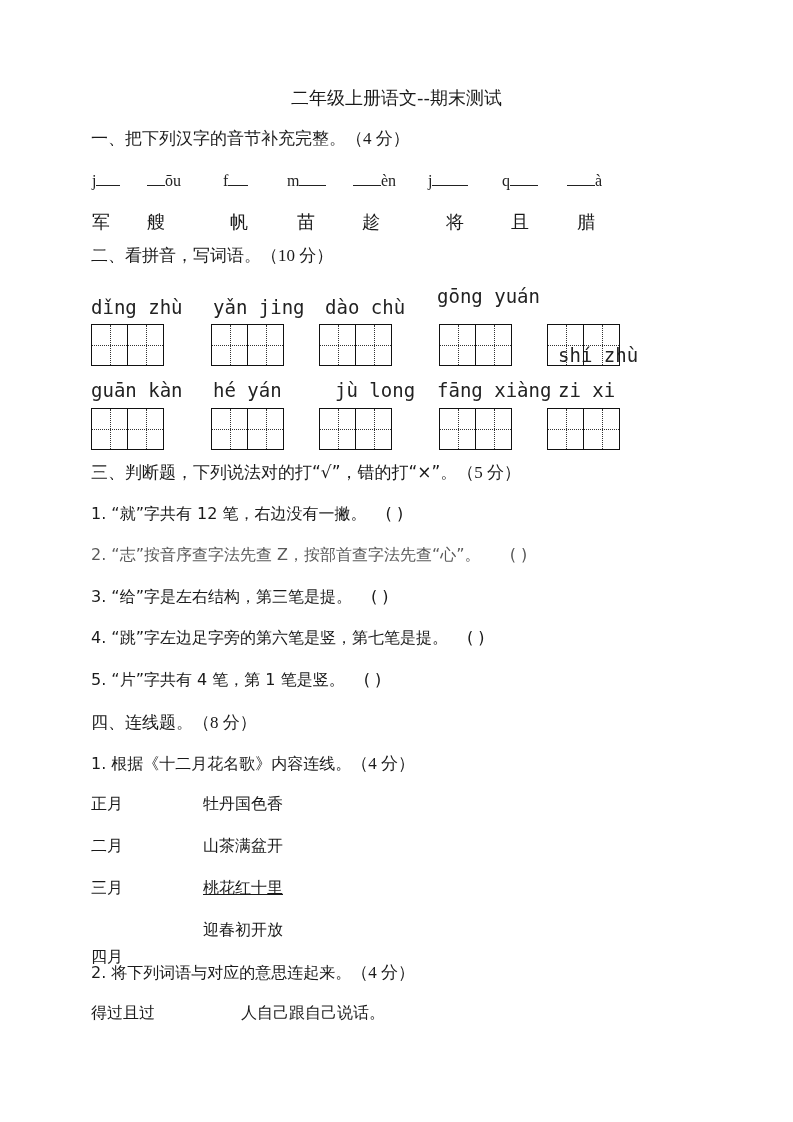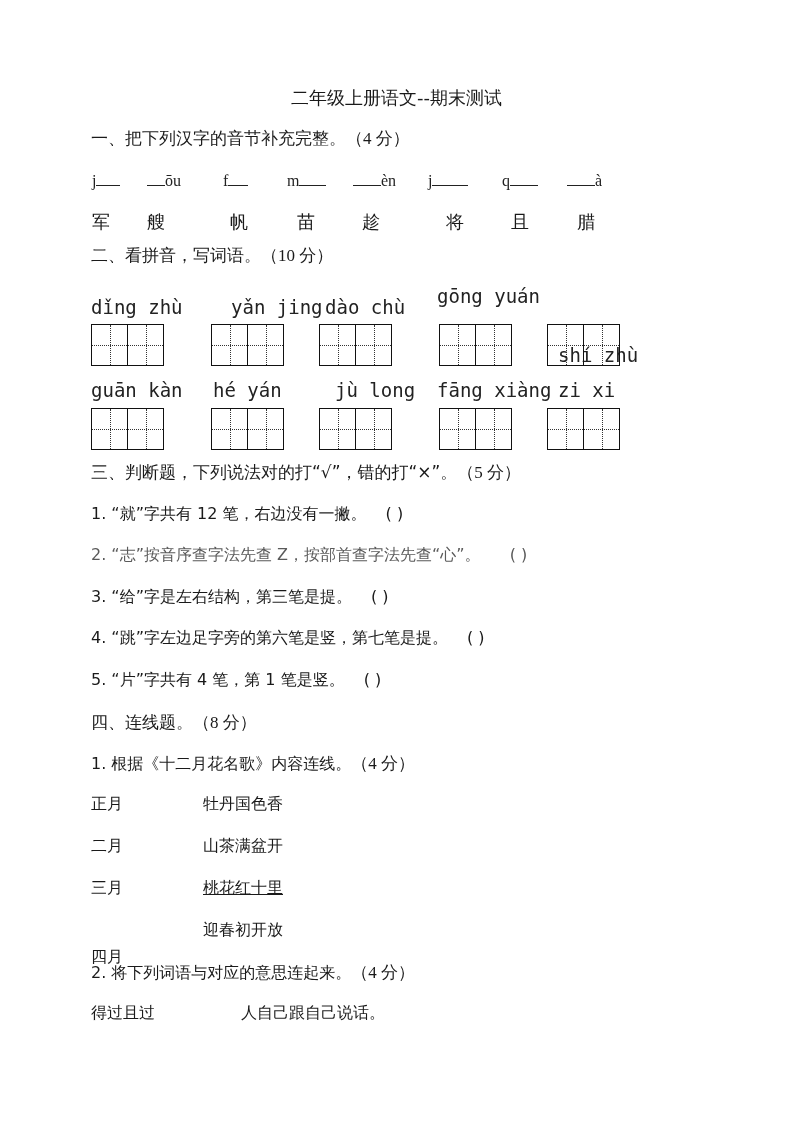--- a/index.html
+++ b/index.html
@@ -67,21 +67,21 @@
     <div class="abs hz" style="top:210px; left:511px;">且</div>
     <div class="abs hz" style="top:210px; left:577px;">腊</div>
   </div>
 
   <div class="abs h" style="top:244px;">
     <span>二、看拼音，写词语。</span><span class="pts">（10 分）</span>
   </div>
 
   <div>
     <div class="abs py" style="top:296px; left:91px;">dǐng zhù</div>
-    <div class="abs py" style="top:296px; left:231px;">yǎn jing</div>
+    <div class="abs py" style="top:296px; left:213px;">yǎn jing</div>
     <div class="abs py" style="top:296px; left:325px;">dào chù</div>
     <div class="abs py" style="top:285px; left:437px;">gōng yuán</div>
     <div class="abs py" style="top:296px; left:558px;margin-top:48px;">shí zhù</div>
 
     <div class="grid" style="top:324px; left:91px;">
         <div class="cell"></div>
         <div class="cell"></div>
       </div>
     <div class="grid" style="top:324px; left:211px;">
         <div class="cell"></div>

